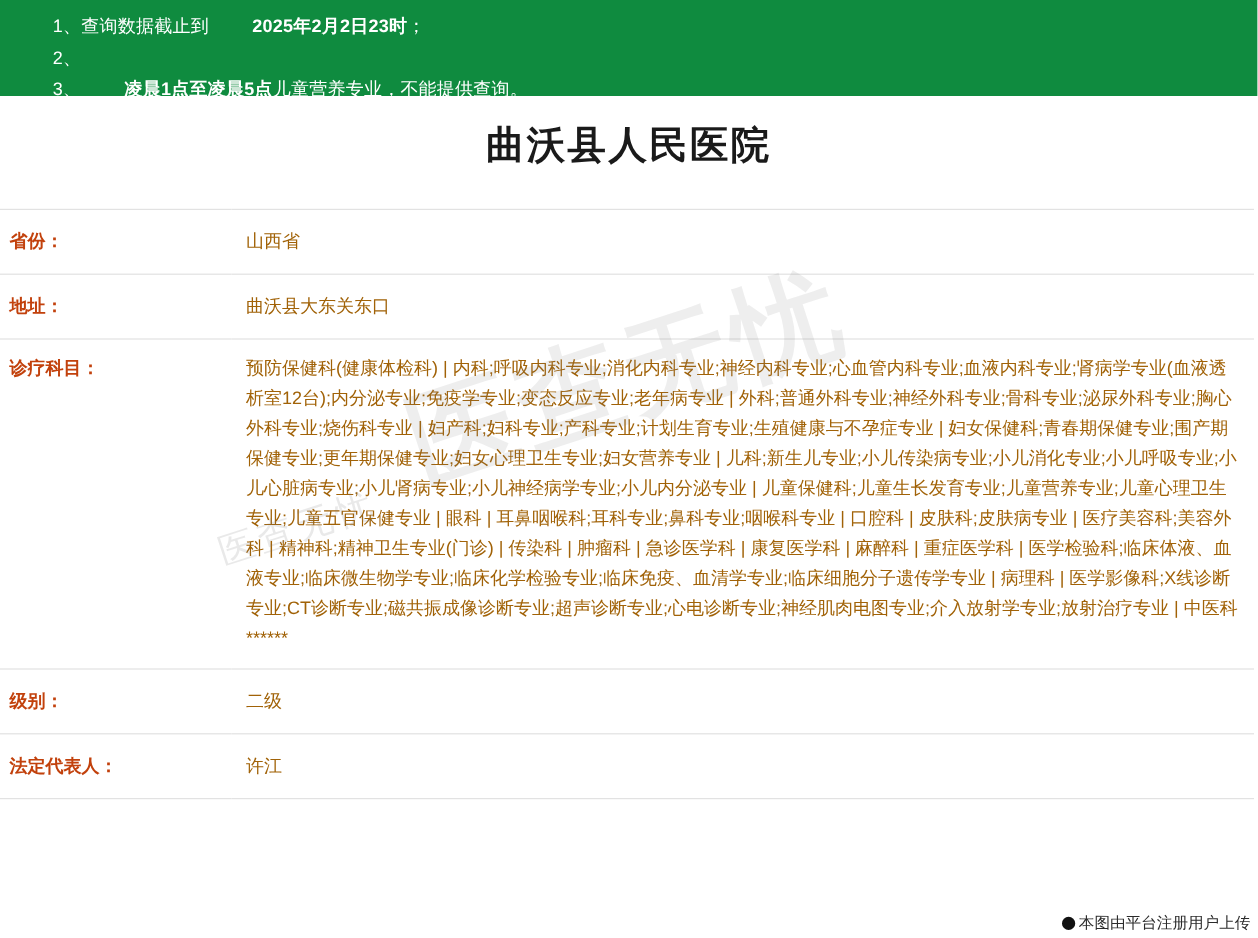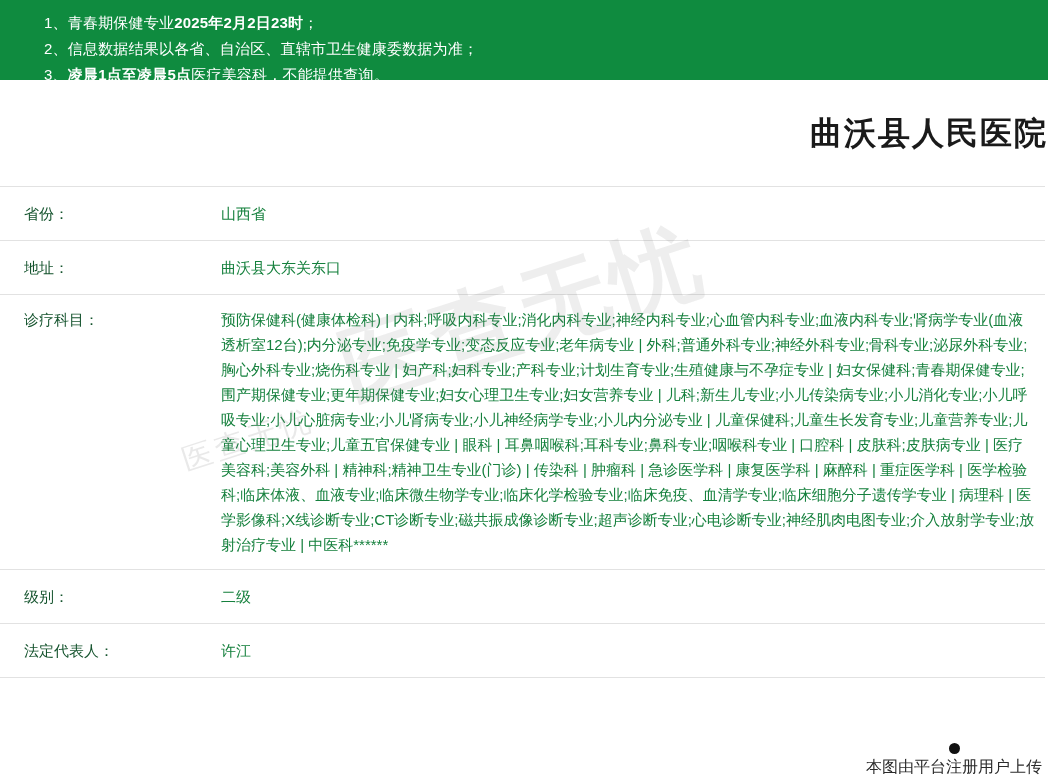--- a/index.html
+++ b/index.html
@@ -34,26 +34,27 @@
     letter-spacing: 0.2px;
   }
   .notice-num {
     white-space: nowrap;
   }
   .notice-text {
     white-space: nowrap;
   }
   .notice-text b {
     font-weight: bold;
+    padding-left: 36px;
   }
 
   
   .title-wrap {
-    text-align: right;
-    padding: 32px 0 30px 0;
+    text-align: center;
+    padding: 20px 0 30px 0;
   }
   .hospital-title {
     font-size: 32px;
     font-weight: bold;
     color: #1a1a1a;
     letter-spacing: 2px;
   }
 
   
   .info-table {
@@ -68,26 +69,27 @@
   }
   .info-table td {
     padding: 14px 10px 14px 10px;
     vertical-align: top;
     font-size: 15px;
     line-height: 25px;
     color: #3a3a3a;
   }
   td.label {
     width: 175px;
-    padding-left: 24px;
-    color: #14532d;
+    padding-left: 8px;
+    color: #c2410c;
+    font-weight: bold;
   }
   td.value {
     padding-left: 12px;
-    color: #15803d;
+    color: #a16207;
     word-break: break-all;
   }
   tr.dept td {
     padding-top: 12px;
     padding-bottom: 12px;
   }
   .dept-text {
     line-height: 26px;
   }
 
@@ -115,50 +117,48 @@
     pointer-events: none;
     white-space: nowrap;
     letter-spacing: 4px;
   }
 
   
   .credit {
     position: absolute;
     right: 6px;
     bottom: 4px;
-    font-size: 16px;
+    font-size: 13px;
     color: #2b2b2b;
     display: flex;
     align-items: center;
     gap: 3px;
-    flex-direction: column;
   }
   .credit-dot {
     display: inline-block;
     width: 11px;
     height: 11px;
     border-radius: 50%;
     background: #111111;
   }
 </style>
 </head>
 <body>
 
 <div class="notice-bar">
   <div class="notice-line">
     <span class="notice-num">1、</span>
-    <span class="notice-text"><span>青春期保健专业</span><b>2025年2月2日23时</b><span>；</span></span>
+    <span class="notice-text"><span>查询数据截止到</span><b>2025年2月2日23时</b><span>；</span></span>
   </div>
   <div class="notice-line">
     <span class="notice-num">2、</span>
-    <span class="notice-text"><span>信息数据结果以各省、自治区、直辖市卫生健康委数据为准；</span></span>
   </div>
   <div class="notice-line">
     <span class="notice-num">3、</span>
-    <span class="notice-text"><b>凌晨1点至凌晨5点</b><span>医疗美容科，不能提供查询。</span></span>
+    <span class="notice-text"><b>凌晨1点至凌晨5点</b><span>儿童营养专业，不能提供查询。</span></span>
   </div>
 </div>
 
 <div class="title-wrap">
   <div class="hospital-title">曲沃县人民医院</div>
 </div>
 
 <div class="watermark">医查无忧</div>
 <div class="watermark2">医查无忧</div>
 

